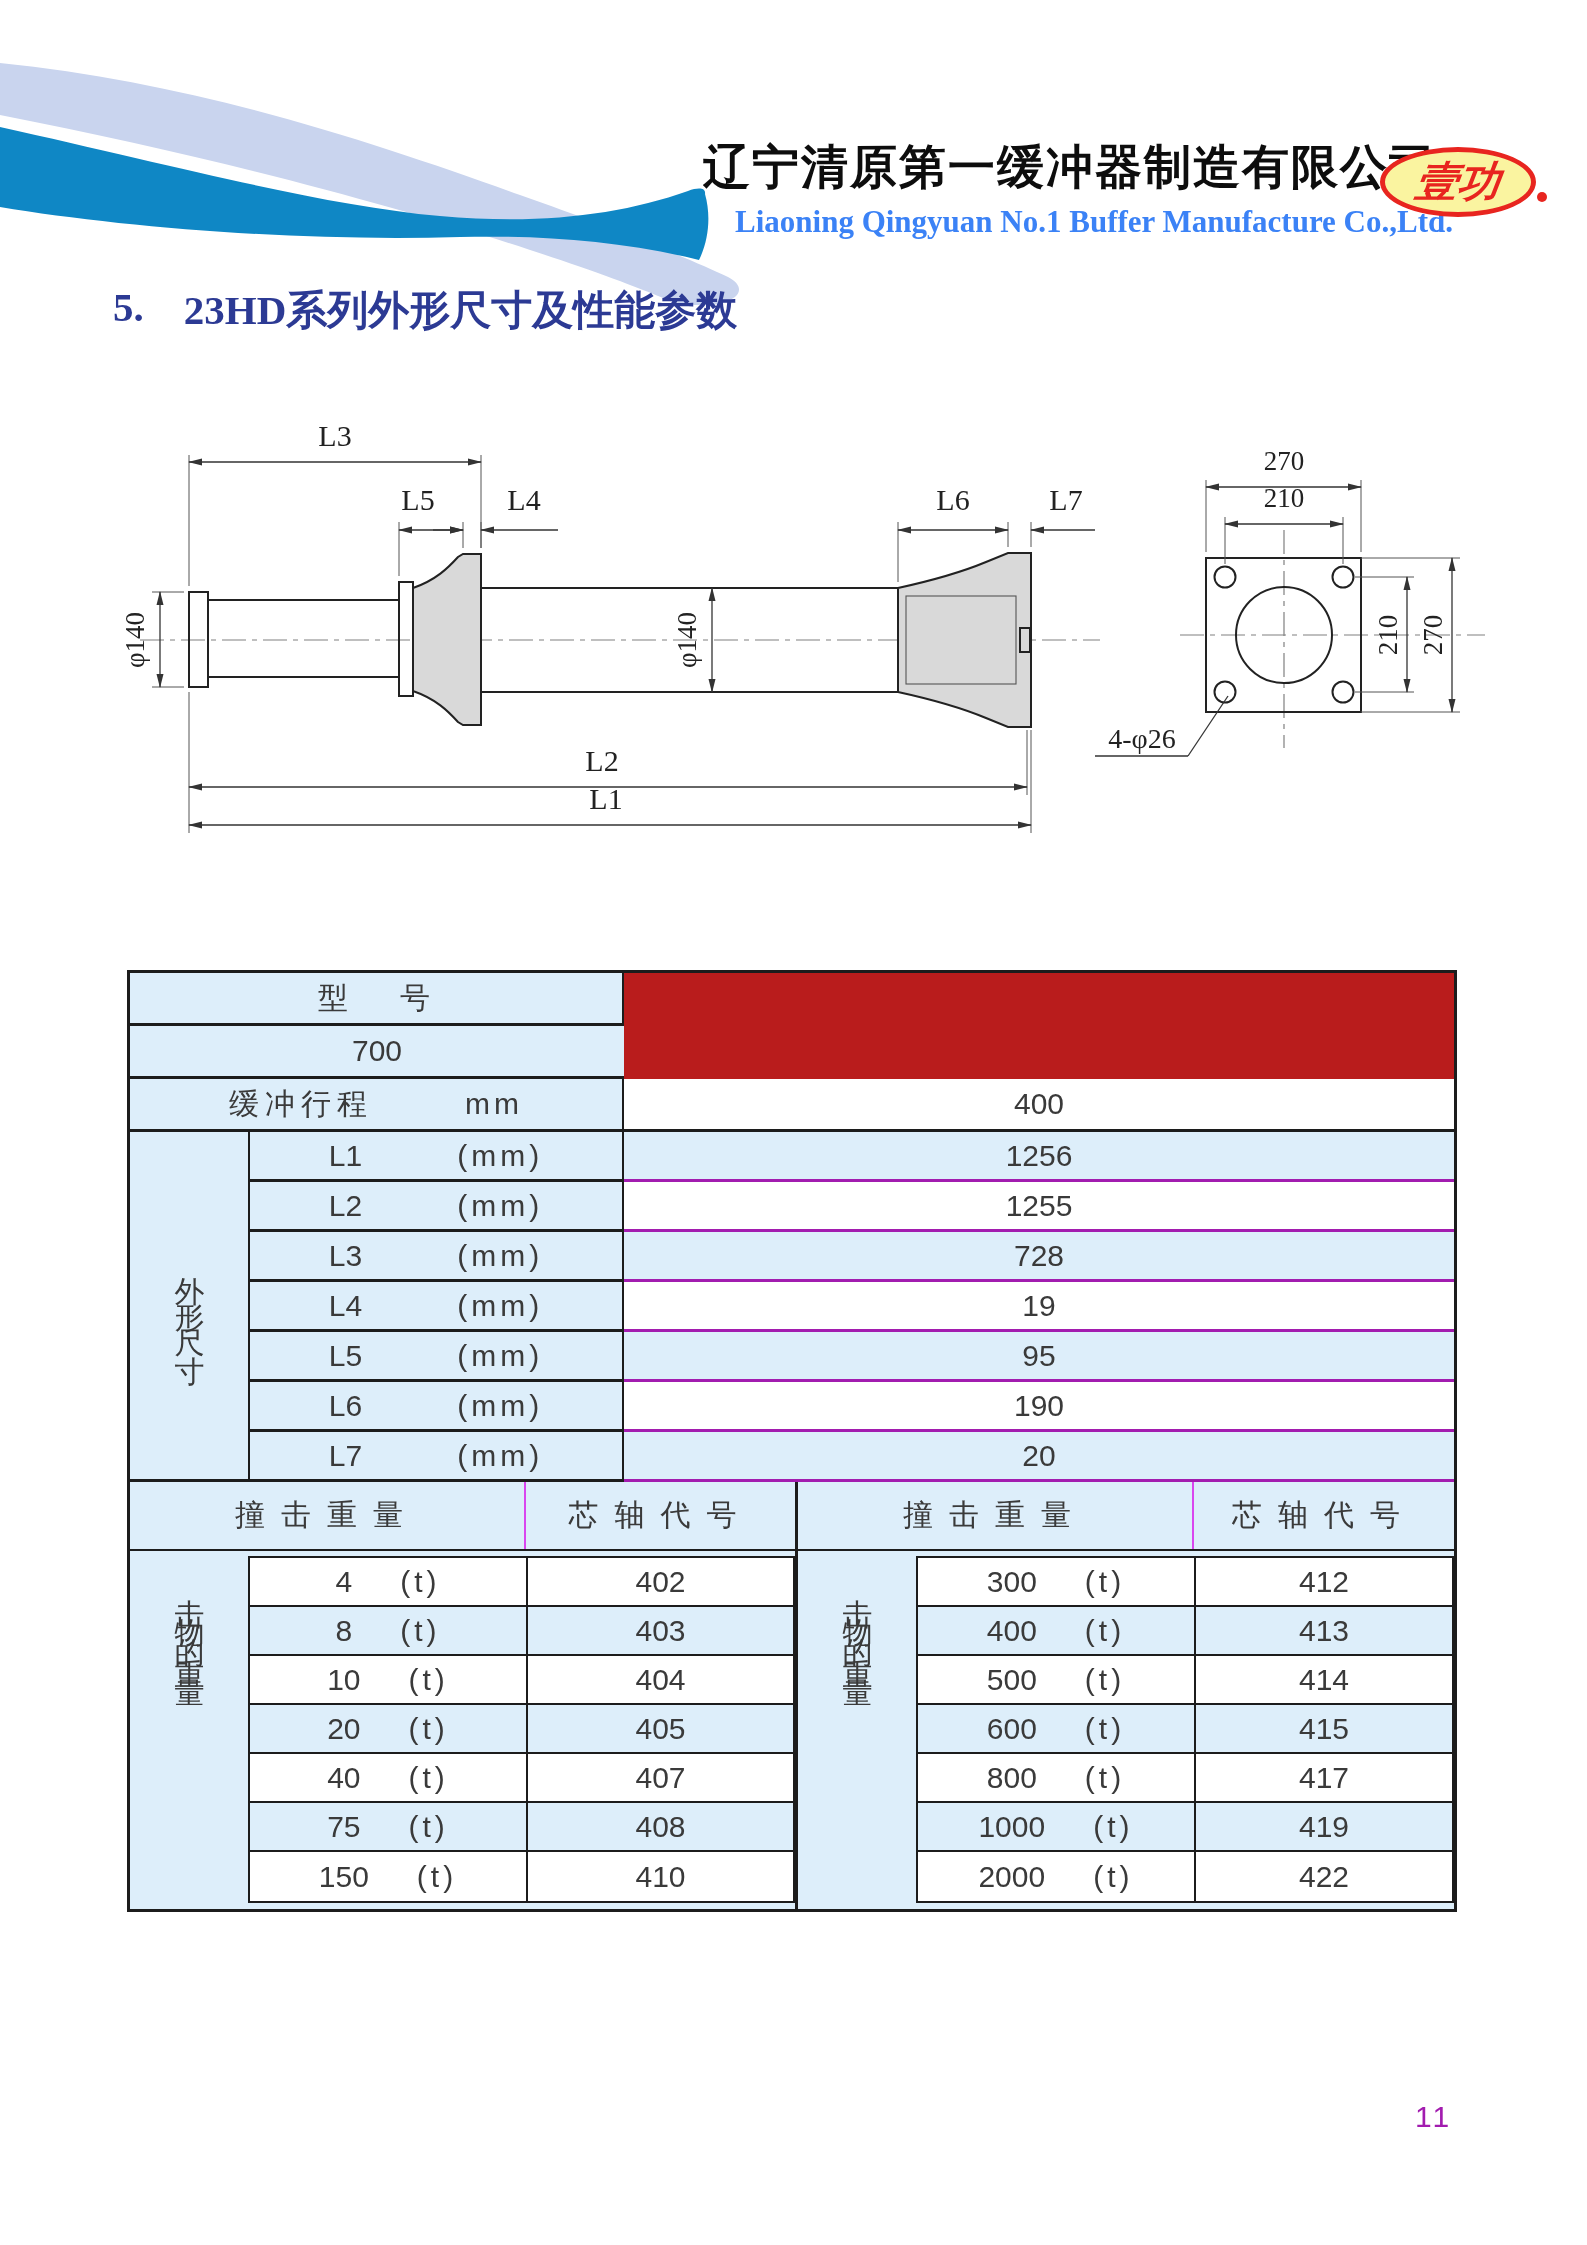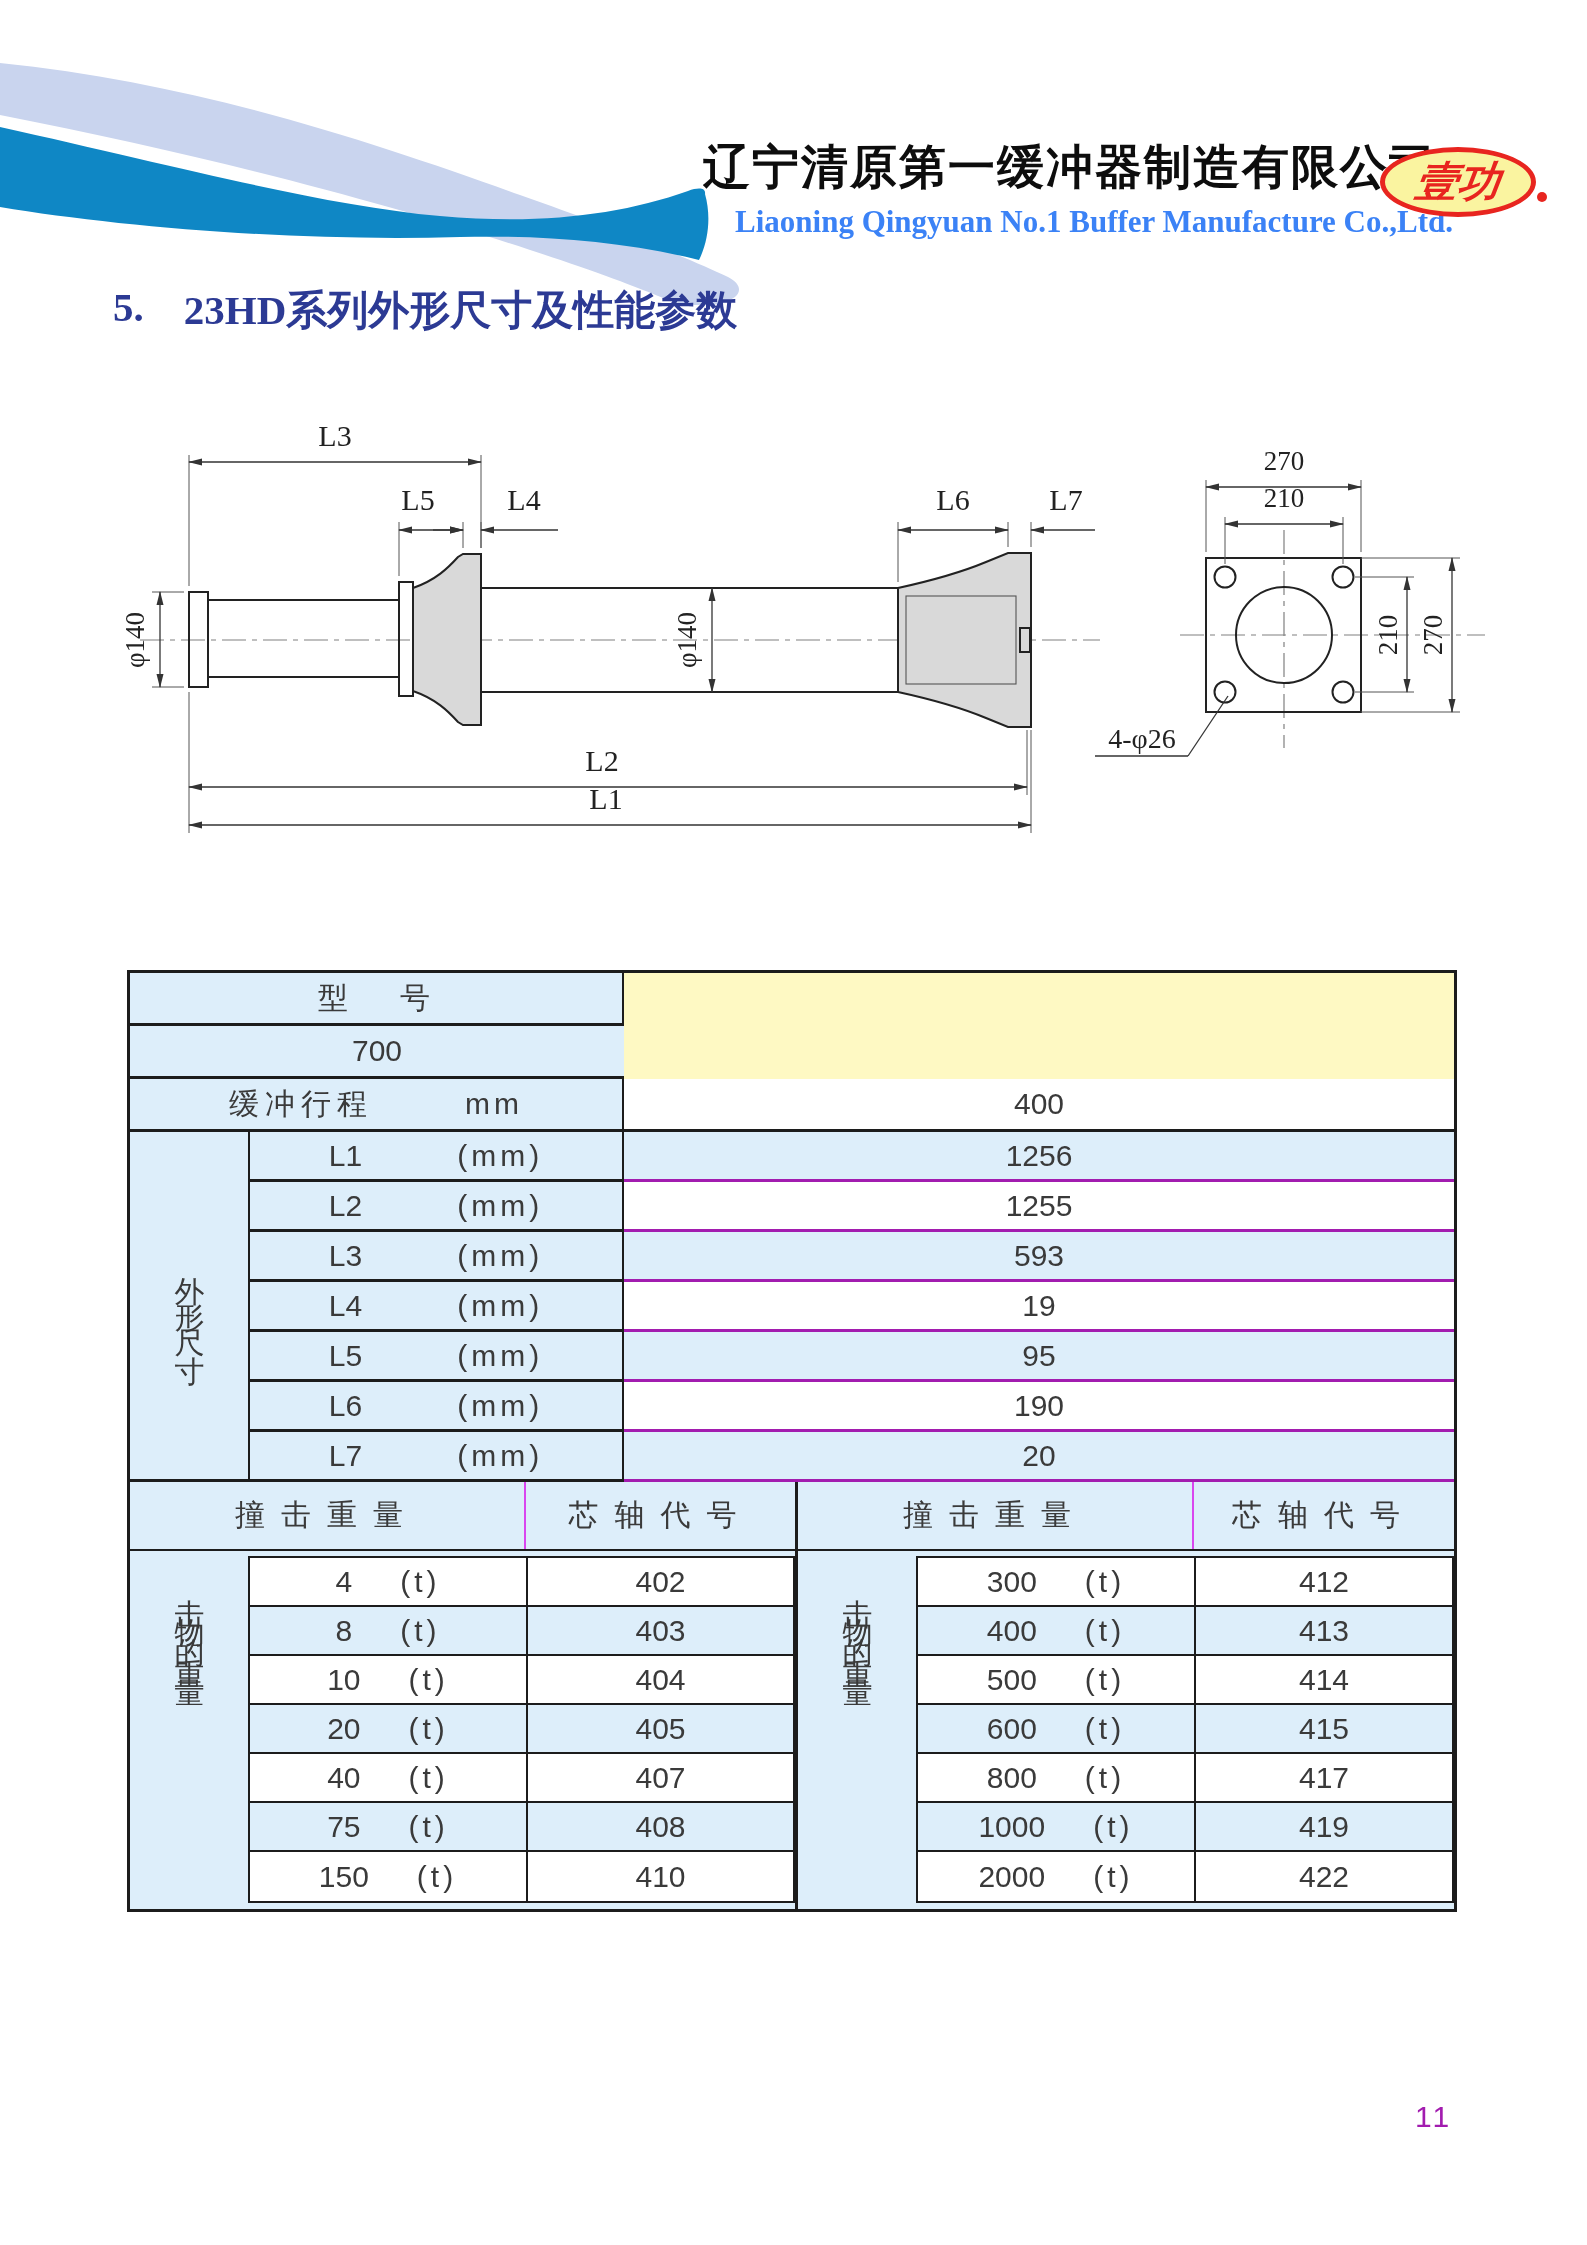--- a/index.html
+++ b/index.html
@@ -34,21 +34,21 @@
   .drawing text { font-family:"Liberation Serif","DejaVu Serif",serif; fill:#222; }
   .dim { stroke:#333; stroke-width:1.3; fill:none; }
   .ext { stroke:#555; stroke-width:1; fill:none; }
   .part { stroke:#222; stroke-width:2; fill:none; }
   .partg { stroke:#222; stroke-width:2; fill:#d9d9d9; }
   .cline { stroke:#808080; stroke-width:1.2; stroke-dasharray:24 6 5 6; fill:none; }
   .thin { stroke:#555; stroke-width:1.1; fill:none; }
 
   
   .tbl { position:absolute; left:127px; top:970px; width:1330px;
-         border:3px solid #1c1c1c; background:#fef9c3; font-size:30px; color:#3a3a3a; }
+         border:3px solid #1c1c1c; background:#b91c1c; font-size:30px; color:#3a3a3a; }
   .bgB { background:#ddeefa; } .bgW { background:#ffffff; }
   .r { display:grid; height:53px; }
   .r > div { display:flex; align-items:center; }
   .s1 .r { grid-template-columns:494px 1fr; }
   .s1 .lab { border-right:2px solid #1c1c1c; justify-content:center; gap:92px; }
   .s1 .r > div { border-bottom:3px solid #1c1c1c; }
   .val { justify-content:center; }
   .zh { letter-spacing:6px; }
   .unit { letter-spacing:4px; }
   .model-lab span { margin-left:188px; margin-right:auto; letter-spacing:52px; }
@@ -215,21 +215,21 @@
     <div class="lval bgB">1256</div>
     <div class="lrow bgB">
         <span>L2</span>
         <span class="unit">(mm)</span>
       </div>
     <div class="lval bgW">1255</div>
     <div class="lrow bgB">
         <span>L3</span>
         <span class="unit">(mm)</span>
       </div>
-    <div class="lval bgB">593</div>
+    <div class="lval bgB">728</div>
     <div class="lrow bgB">
         <span>L4</span>
         <span class="unit">(mm)</span>
       </div>
     <div class="lval bgW">19</div>
     <div class="lrow bgB">
         <span>L5</span>
         <span class="unit">(mm)</span>
       </div>
     <div class="lval bgB">95</div>

